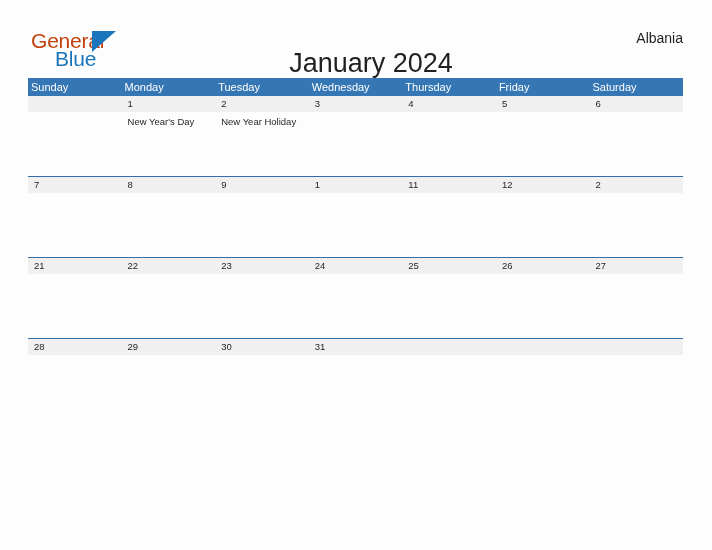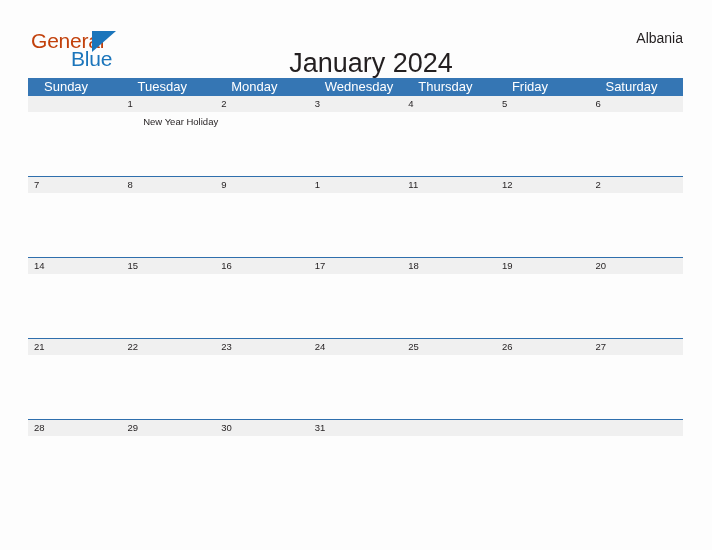--- a/index.html
+++ b/index.html
@@ -52,21 +52,20 @@
   }
   .logo-blue {
     position: absolute;
     left: 24px;
     top: 18px;
     font-size: 21px;
     line-height: 22px;
     color: #1b75bb;
     letter-spacing: -0.2px;
     white-space: nowrap;
-    margin-left: 16px;
   }
   .logo-tri {
     position: absolute;
     left: 61px;
     top: 1px;
     width: 0;
     height: 0;
     border-left: 24px solid #1b75bb;
     border-bottom: 21px solid transparent;
   }
@@ -107,23 +106,23 @@
 
   .weekday-row {
     display: flex;
     width: 100%;
     background: #3576b4;
     height: 18px;
   }
   .weekday-cell {
     flex: 1 1 0;
     box-sizing: border-box;
-    padding-left: 16px;
+    padding-left: 3px;
     color: #ffffff;
-    font-size: 13px;
+    font-size: 11px;
     line-height: 18px;
     white-space: nowrap;
     overflow: hidden;
   }
 
   .week-row {
     width: 100%;
     border-top: 1px solid #2f6fad;
     box-sizing: border-box;
   }
@@ -189,40 +188,43 @@
 
     <h1 class="cal-title">January 2024</h1>
 
     <div class="country">Albania</div>
   </div>
 
   <div class="calendar">
 
     <div class="weekday-row">
       <div class="weekday-cell">Sunday</div>
+      <div class="weekday-cell">Monday</div>
       <div class="weekday-cell">Tuesday</div>
-      <div class="weekday-cell">Monday</div>
       <div class="weekday-cell">Wednesday</div>
       <div class="weekday-cell">Thursday</div>
       <div class="weekday-cell">Friday</div>
       <div class="weekday-cell">Saturday</div>
     </div>
 
     <div class="week-row first r1">
       <div class="daynum-row">
         <div class="daynum-cell"></div>
         <div class="daynum-cell">1</div>
         <div class="daynum-cell">2</div>
         <div class="daynum-cell">3</div>
         <div class="daynum-cell">4</div>
         <div class="daynum-cell">5</div>
         <div class="daynum-cell">6</div>
       </div>
       <div class="events-row">
         <div class="events-cell"></div>
+        <div class="events-cell">
+            <span class="event-text">New Year's Day</span>
+          </div>
         <div class="events-cell">
             <span class="event-text">New Year Holiday</span>
           </div>
         <div class="events-cell"></div>
         <div class="events-cell"></div>
         <div class="events-cell"></div>
         <div class="events-cell"></div>
       </div>
     </div>
 
@@ -240,40 +242,20 @@
         <div class="events-cell"></div>
         <div class="events-cell"></div>
         <div class="events-cell"></div>
         <div class="events-cell"></div>
         <div class="events-cell"></div>
         <div class="events-cell"></div>
         <div class="events-cell"></div>
       </div>
     </div>
 
-    <div class="week-row r3">
-      <div class="daynum-row">
-        <div class="daynum-cell">14</div>
-        <div class="daynum-cell">15</div>
-        <div class="daynum-cell">16</div>
-        <div class="daynum-cell">17</div>
-        <div class="daynum-cell">18</div>
-        <div class="daynum-cell">19</div>
-        <div class="daynum-cell">20</div>
-      </div>
-      <div class="events-row">
-        <div class="events-cell"></div>
-        <div class="events-cell"></div>
-        <div class="events-cell"></div>
-        <div class="events-cell"></div>
-        <div class="events-cell"></div>
-        <div class="events-cell"></div>
-        <div class="events-cell"></div>
-      </div>
-    </div>
 
     <div class="week-row r4">
       <div class="daynum-row">
         <div class="daynum-cell">21</div>
         <div class="daynum-cell">22</div>
         <div class="daynum-cell">23</div>
         <div class="daynum-cell">24</div>
         <div class="daynum-cell">25</div>
         <div class="daynum-cell">26</div>
         <div class="daynum-cell">27</div>

